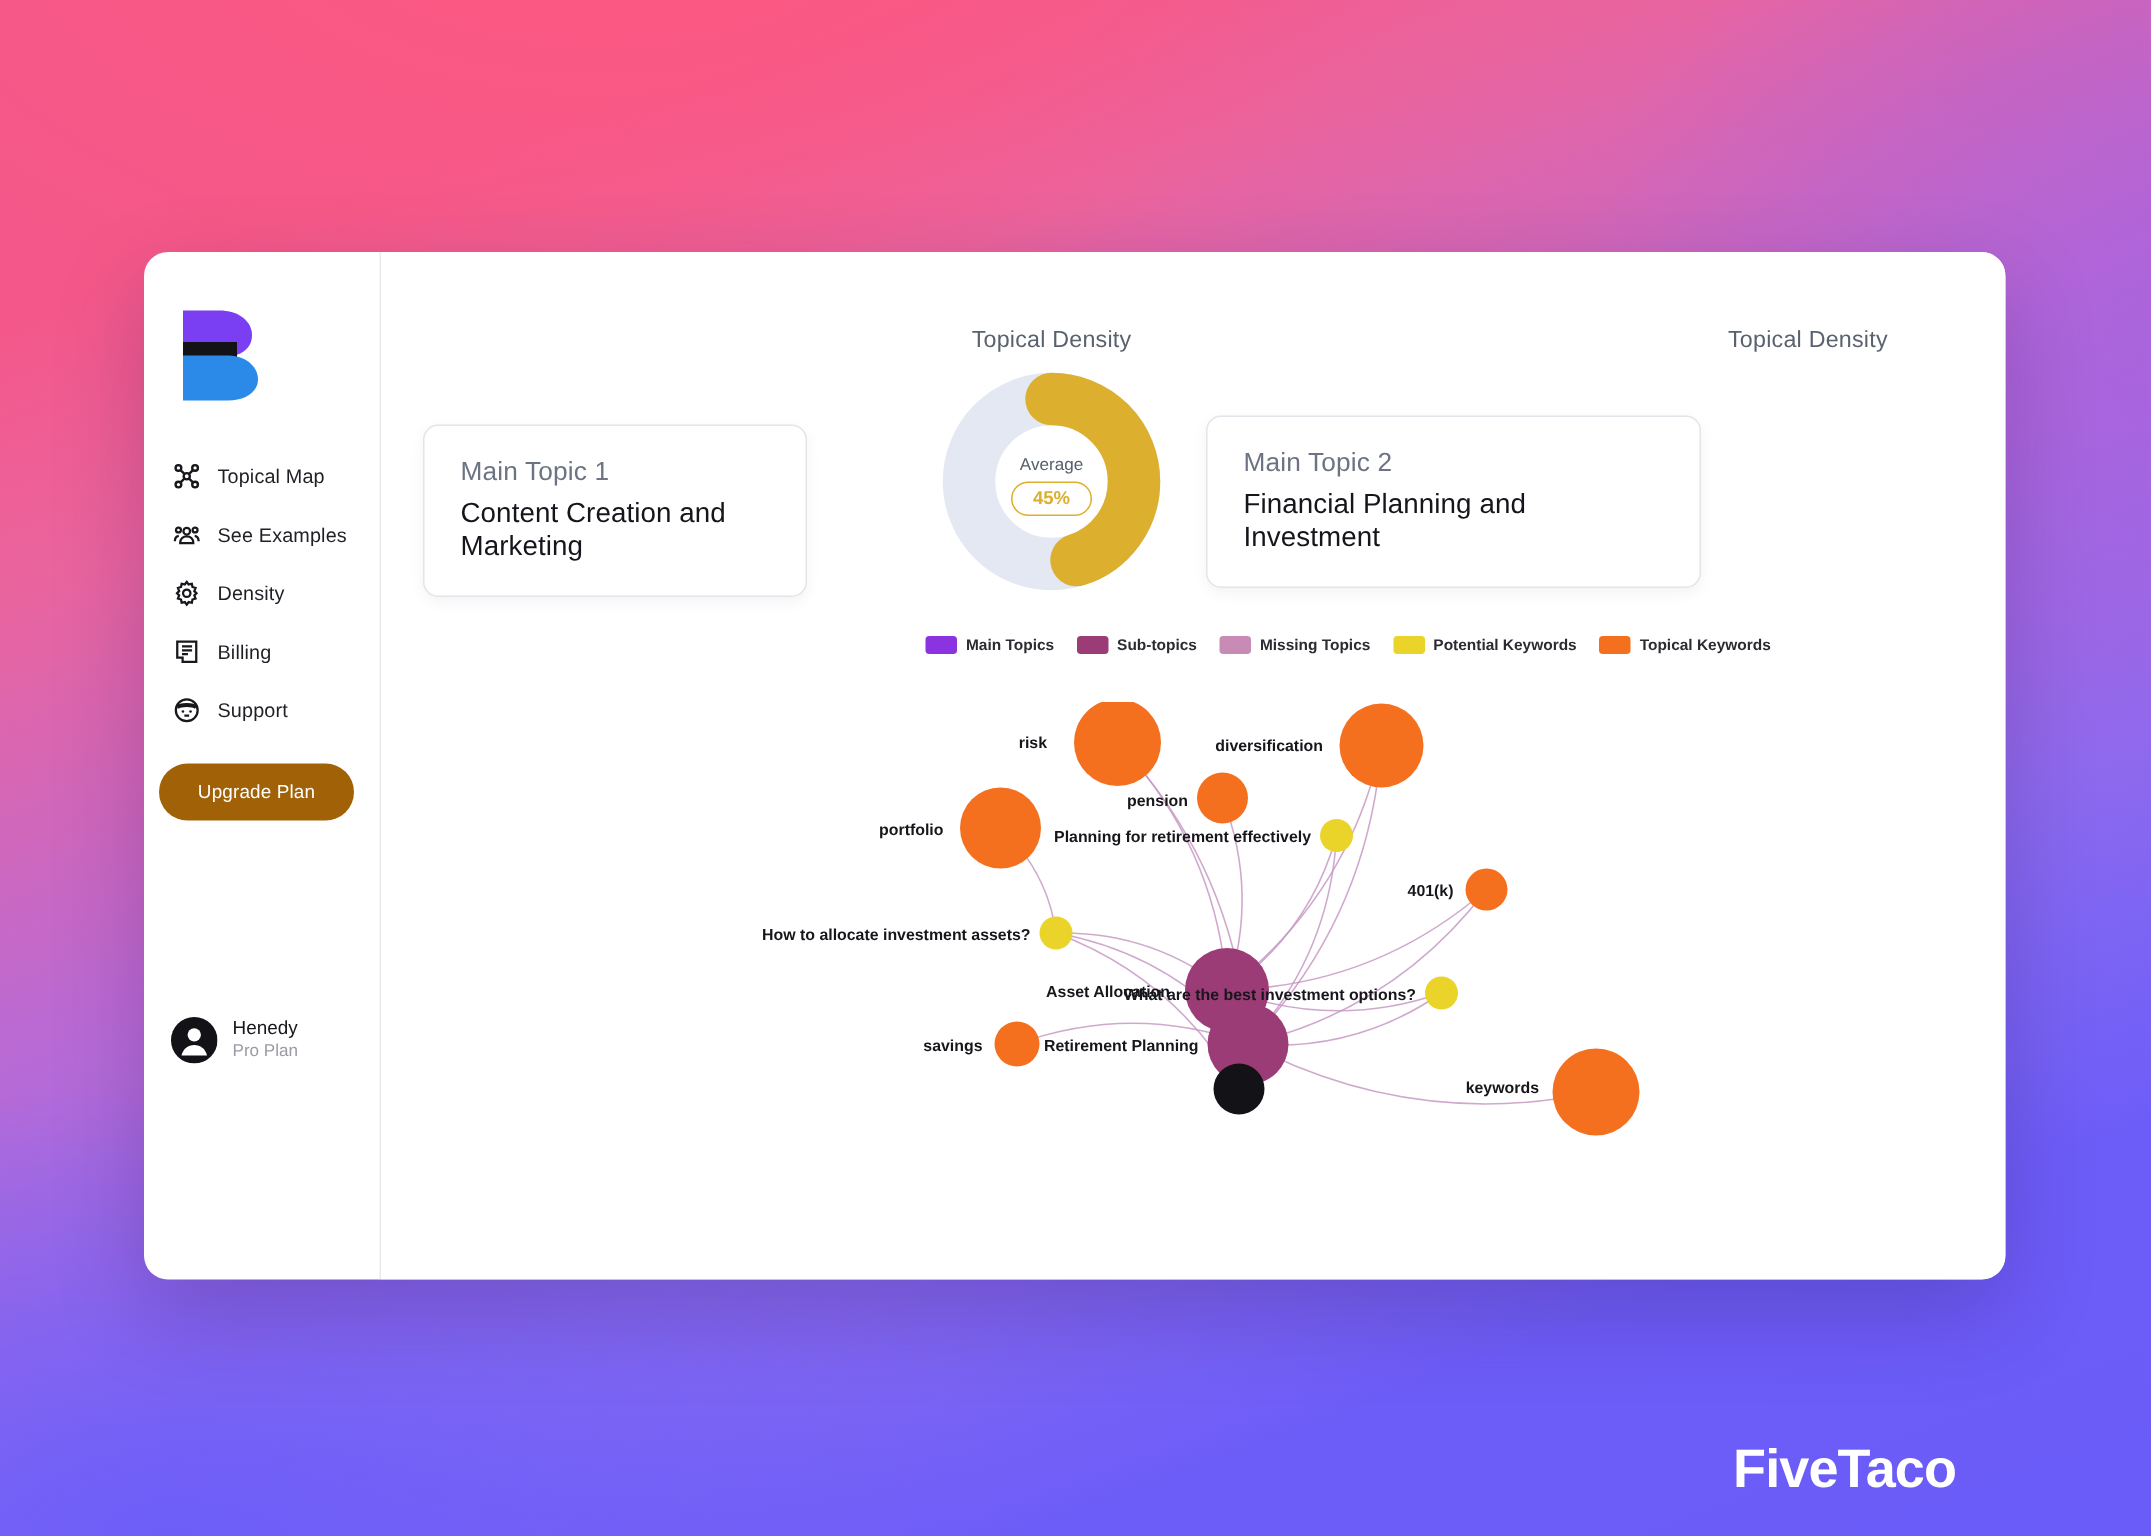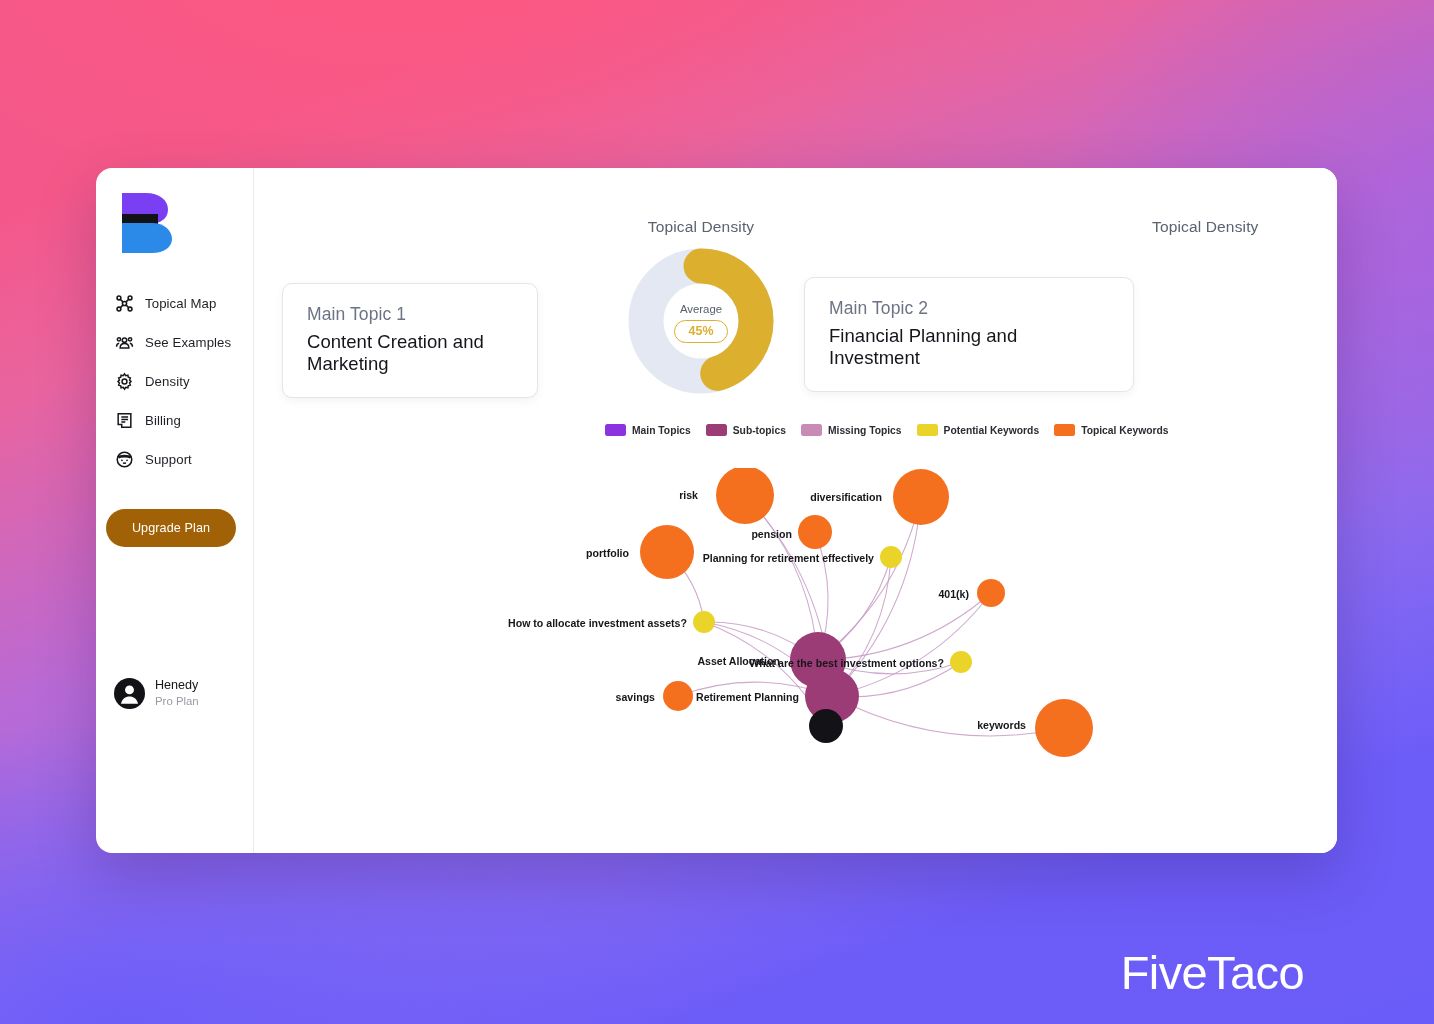--- a/index.html
+++ b/index.html
@@ -39,21 +39,21 @@
     overflow: hidden;
     display: flex;
   }
 
   
   .sidebar {
     width: 158px;
     flex: 0 0 158px;
     border-right: 1px solid #e9e9ee;
     position: relative;
-    padding-top: 24px;
+    padding-top: 38px;
   }
   .logo-wrap { padding-left: 22px; margin-bottom: 30px; }
   .logo { width: 54px; height: 62px; display: block; }
 
   .nav { padding: 0 10px; }
   .nav-item {
     display: flex; align-items: center; gap: 11px;
     height: 39px; padding-left: 9px;
     border-radius: 7px; cursor: pointer;
   }
@@ -120,21 +120,21 @@
     box-shadow: 0 3px 10px rgba(20,20,50,0.05);
     padding: 20px 24px 22px;
   }
   #topic-card-1 { left: 28px; top: 115px; width: 256px; }
   #topic-card-2 { left: 550px; top: 109px; width: 330px; }
   .topic-kicker { font-size: 17.5px; color: #6c7484; margin-bottom: 6px; letter-spacing: .1px; }
   .topic-name   { font-size: 18.5px; color: #15161c; letter-spacing: .05px; }
 
   
   .legend {
-    position: absolute; left: 332px; top: 256px;
+    position: absolute; left: 344px; top: 256px;
     display: flex; align-items: center; gap: 15px; padding-left: 19px;
   }
   .legend-item { display: flex; align-items: center; gap: 6px; }
   .legend-swatch { width: 21px; height: 12px; border-radius: 2.5px; }
   .legend-label { font-size: 10.3px; font-weight: bold; color: #2b2b32; white-space: nowrap; }
 
   
   .graph-area {
     position: absolute; left: 0; right: 0; top: 300px; bottom: 0;
     overflow: hidden;
@@ -143,21 +143,21 @@
   .graph-svg { position: absolute; left: 0; top: 0; width: 1083px; height: 390px; }
   .node-label {
     font-family: "Liberation Sans", sans-serif;
     font-size: 10.6px; font-weight: bold; fill: #16161b;
   }
   .edge { fill: none; stroke: #c79ac4; stroke-width: 1.05; opacity: .85; }
 
   
   .brand {
     position: absolute; right: 130px; bottom: 24px;
-    color: #ffffff; font-size: 47px; font-weight: normal;
+    color: #ffffff; font-size: 36px; font-weight: bold;
     letter-spacing: -0.6px;
   }
 </style>
 </head>
 <body>
 
 <div class="bg-bloom"></div>
 
 <div class="app-window">
 

